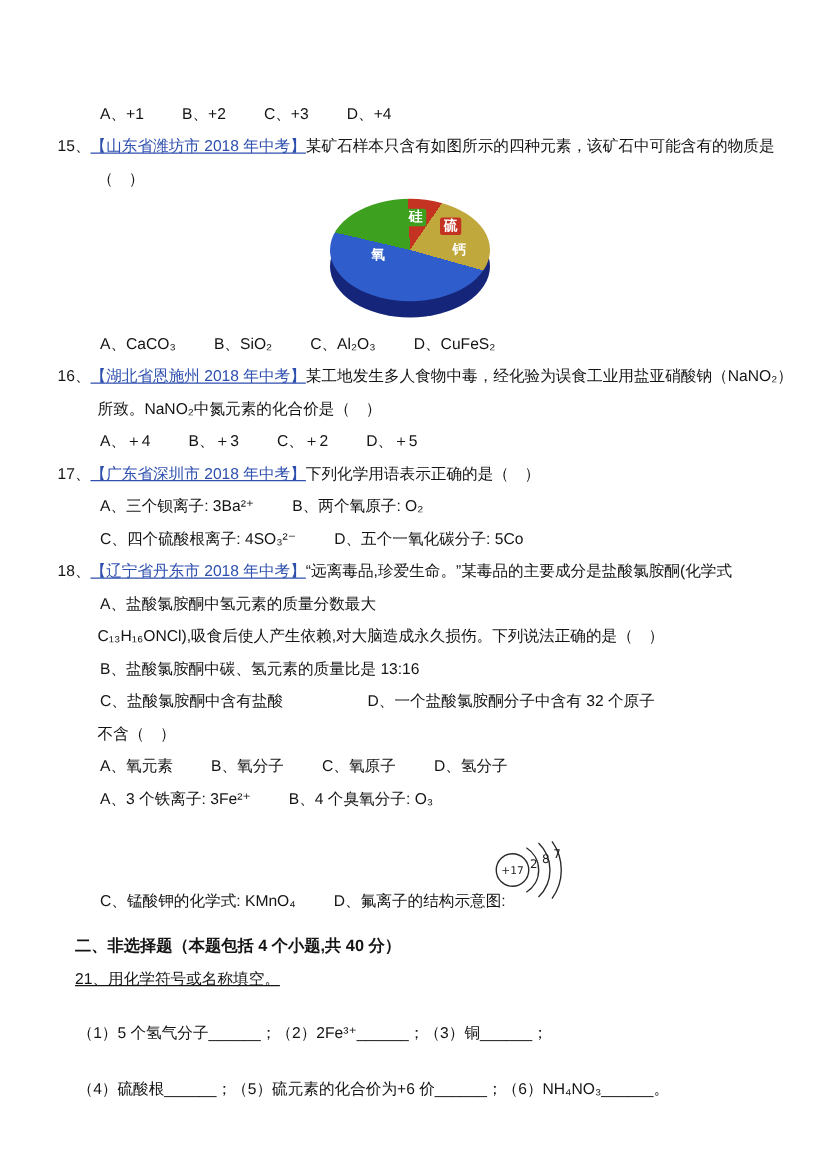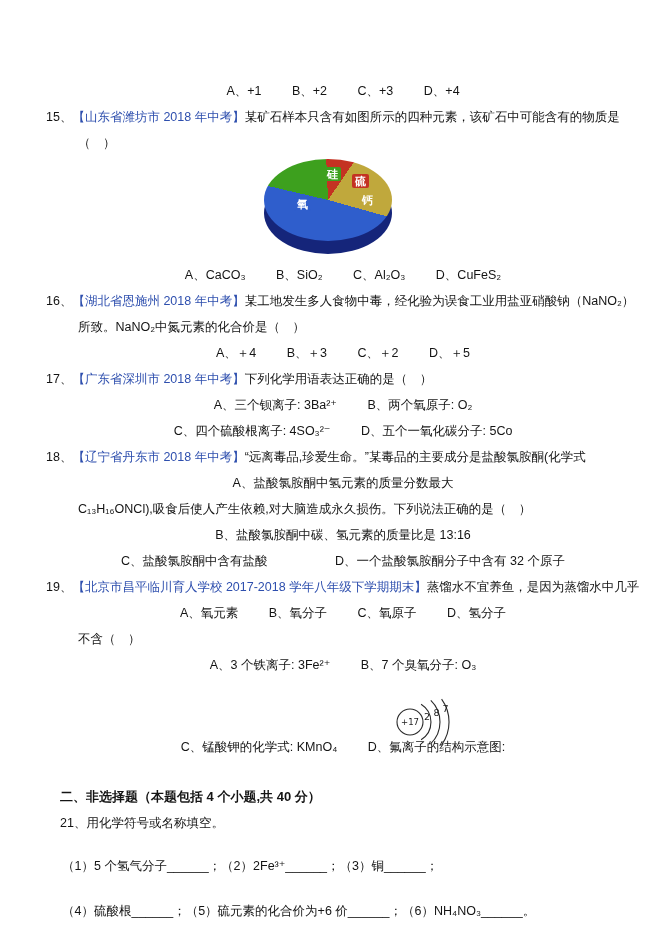--- a/index.html
+++ b/index.html
@@ -5,26 +5,26 @@
   :root{ --blue:#2e4fae; }
   html,body{margin:0;padding:0;}
   body{
     width:661px;height:935px;background:#ffffff;overflow:hidden;
     font-family:"Liberation Sans","DejaVu Sans",sans-serif;
     font-size:12.5px;color:#141414;
   }
   .page{position:relative;padding:78px 28px 0 46px;}
   .line{line-height:26px;white-space:nowrap;}
   .cont{padding-left:32px;}
-  .opts{padding-left:34px;text-align:center;}
+  .opts{padding-left:34px;}
   .opt{display:inline-block;margin-right:27px;}
   .opt-wide{margin-right:64px;}
-  .src{color:var(--blue);}
-  .sec-title{font-weight:bold;font-size:13px;padding-left:14px;margin-top:24px;line-height:26px;white-space:nowrap;}
-  .sub-indent{padding-left:14px;}
+  .src{color:var(--blue);text-decoration:underline;}
+  .sec-title{font-weight:bold;font-size:13px;padding-left:14px;margin-top:10px;line-height:26px;white-space:nowrap;}
+  .sub-indent{padding-left:14px;text-decoration:underline;}
   .blank-line{padding-left:16px;line-height:29px;margin-top:16px;white-space:nowrap;}
   
   .pie-wrap{position:relative;width:170px;height:100px;margin:3px 0 3px 218px;}
   .pie-depth,.pie-top{position:absolute;left:0;width:128px;height:128px;border-radius:50%;
     transform:scaleY(0.64);transform-origin:50% 0;}
   .pie-depth{top:13px;background:#15257a;}
   .pie-top{top:0;}
   .pie-label{position:absolute;font-size:11px;font-weight:bold;line-height:14px;padding:0 3px;border-radius:2px;color:#fff;}
   .pl0{left:60px;top:8px;}
   .pl1{left:88px;top:15px;}
@@ -81,21 +81,21 @@
     <div class="line opts">
       <span class="opt">A、＋4</span>
       <span class="opt">B、＋3</span>
       <span class="opt">C、＋2</span>
       <span class="opt">D、＋5</span>
     </div>
   </div>
 
   <div>
     <div class="line">
-      <span>17、</span><span class="src">【广东省深圳市 2018 年中考】</span><span>下列化学用语表达正确的是（　）</span>
+      <span>17、</span><span class="src">【广东省深圳市 2018 年中考】</span><span>下列化学用语表示正确的是（　）</span>
     </div>
     <div class="line opts">
       <span class="opt">A、三个钡离子: 3Ba²⁺</span>
       <span class="opt">B、两个氧原子: O₂</span>
     </div>
     <div class="line opts">
       <span class="opt">C、四个硫酸根离子: 4SO₃²⁻</span>
       <span class="opt">D、五个一氧化碳分子: 5Co</span>
     </div>
   </div>
@@ -111,36 +111,33 @@
     <div class="line opts">
       <span class="opt">B、盐酸氯胺酮中碳、氢元素的质量比是 13:16</span>
     </div>
     <div class="line opts">
       <span class="opt opt-wide">C、盐酸氯胺酮中含有盐酸</span>
       <span class="opt">D、一个盐酸氯胺酮分子中含有 32 个原子</span>
     </div>
   </div>
 
   <div>
-    <div class="line">
-      <span>19、</span><span class="src">【北京市昌平临川育人学校 2017-2018 学年八年级下学期期末】</span><span>蒸馏水不宜养鱼，是因为蒸馏水中几乎</span>
-    </div>
+    <div class="line cont">不含（　）</div>
     <div class="line opts">
       <span class="opt">A、氧元素</span>
       <span class="opt">B、氧分子</span>
       <span class="opt">C、氧原子</span>
       <span class="opt">D、氢分子</span>
     </div>
-    <div class="line cont">不含（　）</div>
   </div>
 
   <div class="q20-block">
     <div class="line opts">
       <span class="opt">A、3 个铁离子: 3Fe²⁺</span>
-      <span class="opt">B、7 个臭氧分子: O₃</span>
+      <span class="opt">B、4 个臭氧分子: O₃</span>
     </div>
 
     <div class="atom">
       <svg viewBox="0 0 80 60" width="80" height="60">
         <circle cx="16" cy="30" r="13"></circle>
         <text x="16" y="33" font-size="8.5" text-anchor="middle">+17</text>
         <path d="M27.1 12.2 A21 21 0 0 1 27.1 47.8"></path>
         <path d="M36.8 8.4 A30 30 0 0 1 36.8 51.6"></path>
         <path d="M47.6 7.1 A39 39 0 0 1 47.6 52.9"></path>
         <text x="30" y="28" font-size="9.5">2</text>

